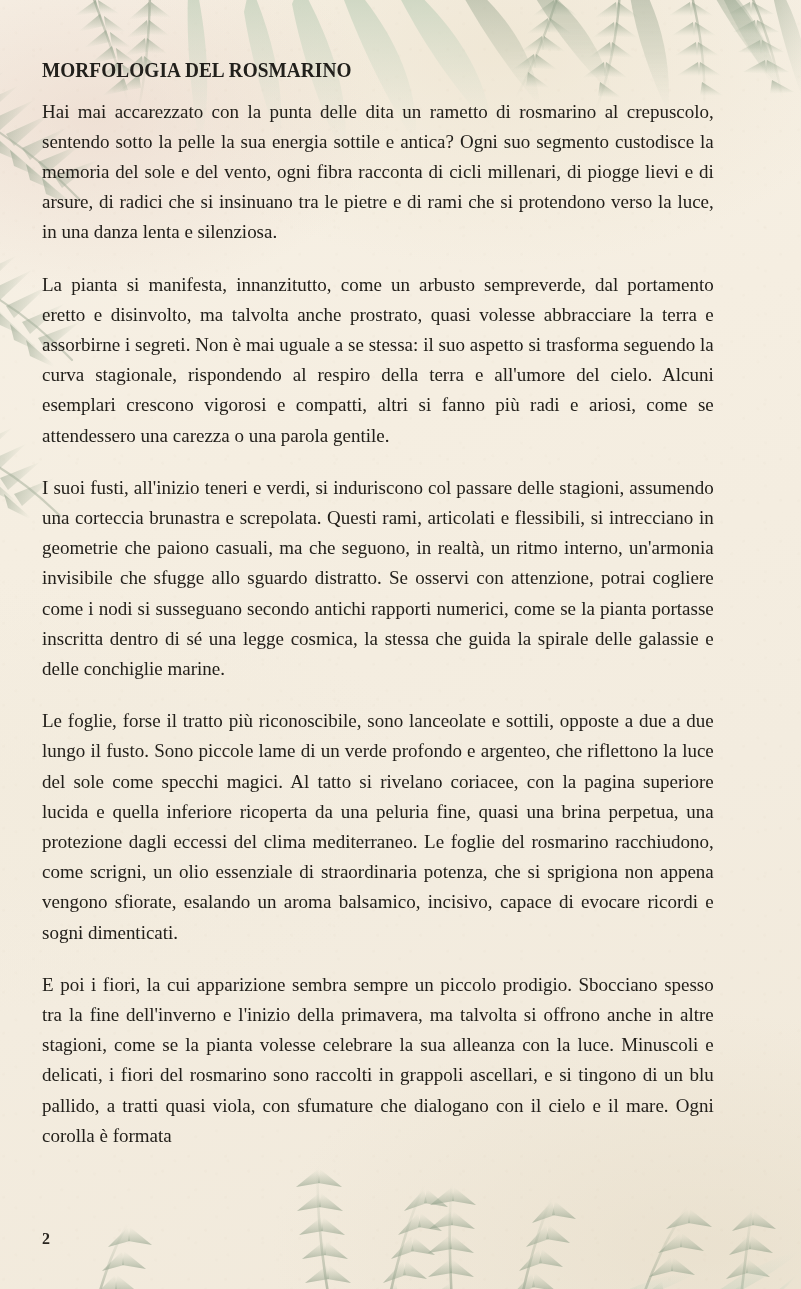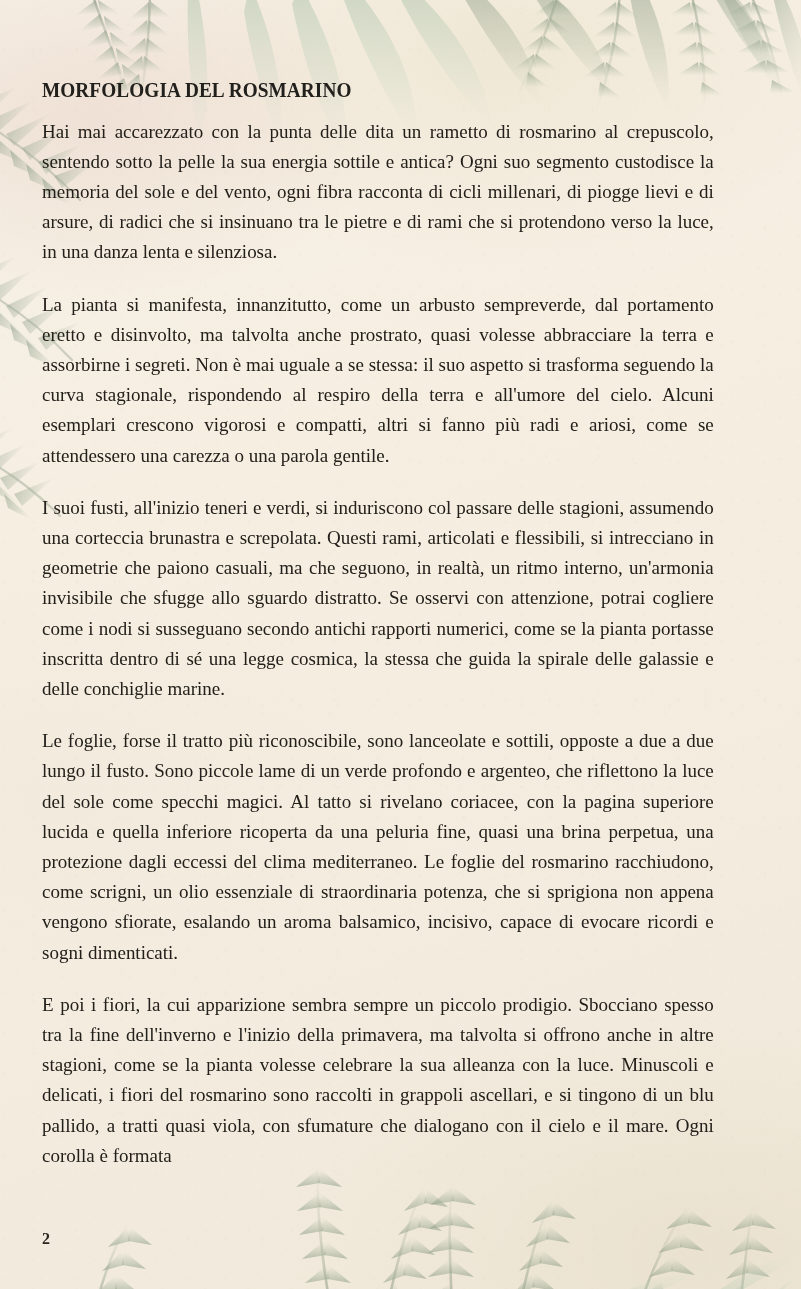--- a/index.html
+++ b/index.html
@@ -68,21 +68,20 @@
     position: absolute;
     top: 0; right: -10px;
     width: 200px; height: 200px;
   }
 
   .content {
     position: absolute;
     left: 42px;
     top: 58px;
     width: 682px;
-    margin-top: 20px;
   }
 
   .doc-title {
     font-family: "Liberation Serif", "DejaVu Serif", serif;
     font-weight: bold;
     font-size: 20.5px;
     letter-spacing: 0.1px;
     color: #22201c;
     margin: 0 0 14px 0;
     transform: scaleX(0.94);

